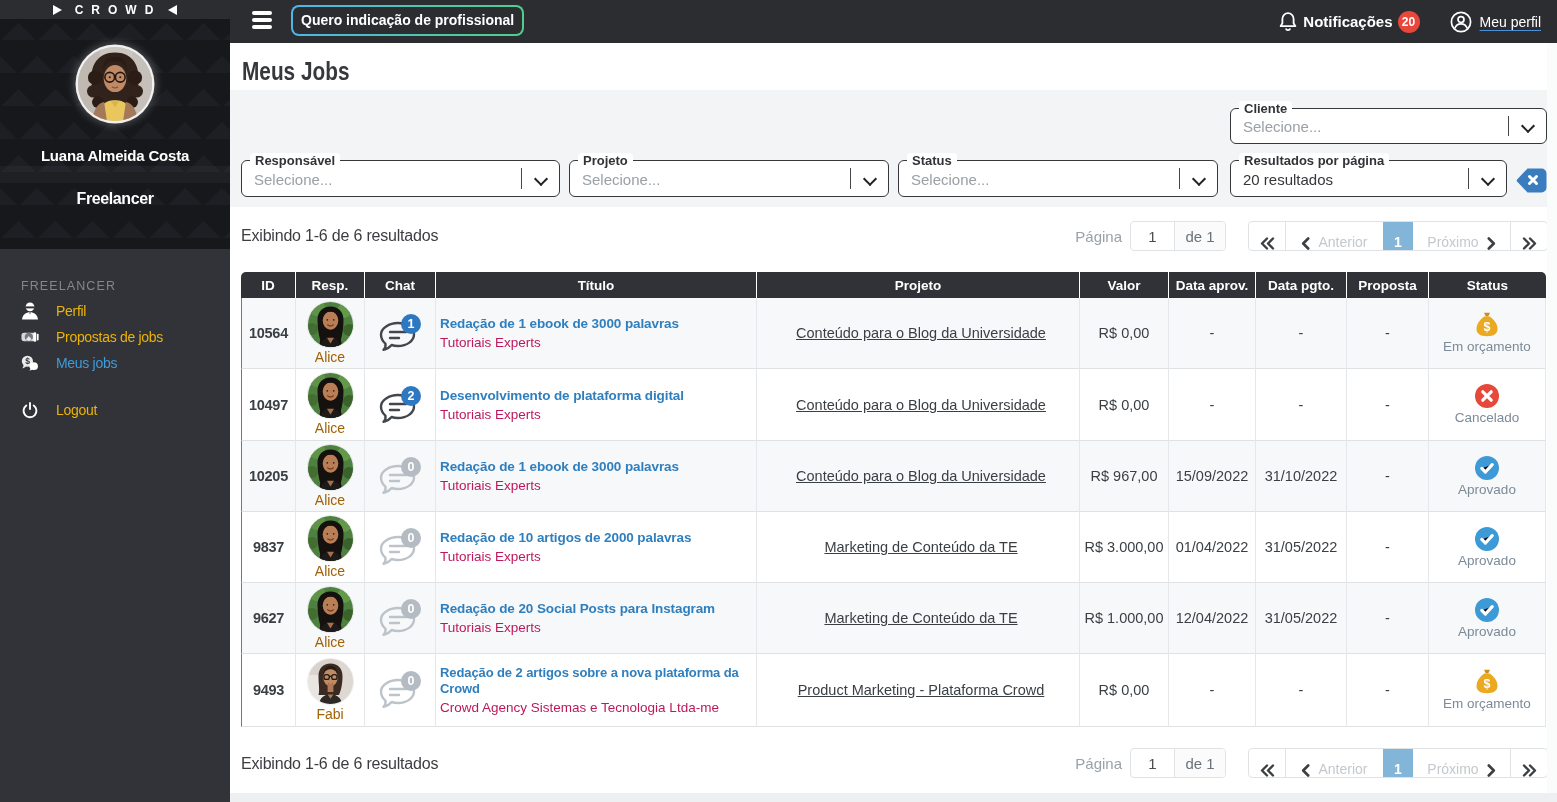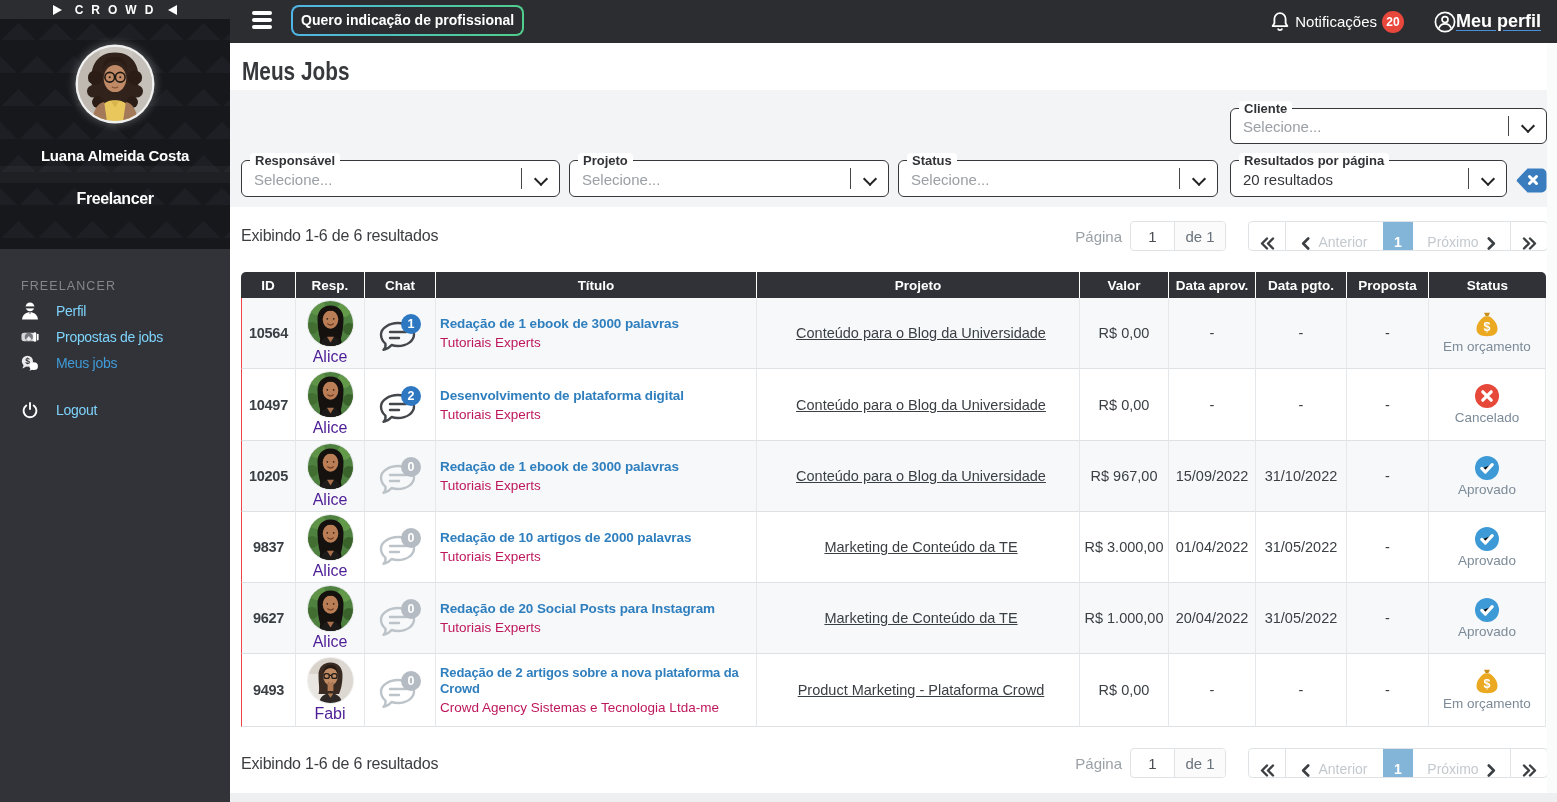--- a/index.html
+++ b/index.html
@@ -12,35 +12,35 @@
 .logo-strip { position:absolute; left:0; top:0; width:230px; height:19px; background:#2c2d31; display:flex; align-items:center; justify-content:center; gap:7px; }
 .logo-strip .tri-r { width:0; height:0; border-left:9px solid #fff; border-top:5.5px solid transparent; border-bottom:5.5px solid transparent; }
 .logo-strip .tri-l { width:0; height:0; border-right:9px solid #fff; border-top:5.5px solid transparent; border-bottom:5.5px solid transparent; }
 .logo-strip .word { color:#fff; font-size:12px; font-weight:bold; letter-spacing:8px; margin-left:6px; }
 .profile-sec { position:absolute; left:0; top:19px; width:230px; height:230px; background:#17181c; }
 .profile-sec svg.tris { position:absolute; left:0; top:0; }
 .avatar-big { position:absolute; left:78px; top:28px; width:74px; height:74px; border-radius:50%; box-shadow:0 0 0 2.5px #f0f0f0, 0 0 10px 3px rgba(255,255,255,0.3); overflow:hidden; background:#cdc9c3; }
 .p-name { position:absolute; left:0; top:128px; width:230px; text-align:center; color:#fff; font-size:15px; font-weight:bold; letter-spacing:-0.2px; }
 .p-role { position:absolute; left:0; top:171px; width:230px; text-align:center; color:#fff; font-size:16px; font-weight:bold; letter-spacing:-0.4px; }
 .menu-label { position:absolute; left:21px; top:279px; color:#85868a; font-size:12.5px; letter-spacing:1.1px; }
-.mi { position:absolute; left:21px; width:200px; height:20px; color:#7dd3fc; font-size:14px; letter-spacing:-0.3px; display:flex; align-items:center; }
+.mi { position:absolute; left:21px; width:200px; height:20px; color:#eab308; font-size:14px; letter-spacing:-0.3px; display:flex; align-items:center; }
 .mi .ic { width:18px; margin-right:17px; display:flex; justify-content:center; }
 .mi.active { color:#3f9bd9; }
 
 
 .topbar { position:absolute; left:230px; top:0; width:1327px; height:43px; background:#2c2d31; }
 .hamb { position:absolute; left:22px; top:11px; width:20px; height:19px; }
 .hamb div { height:4.2px; background:#fff; border-radius:2px; margin-bottom:2.8px; }
 .cta { position:absolute; left:61px; top:5px; padding:2px; border-radius:8px; background:linear-gradient(100deg,#4fb4e8 0%, #4fc9a0 70%, #51cd8d 100%); }
 .cta .in { background:#2c2d31; border-radius:6px; padding:5px 8px 6px; color:#fff; font-size:14px; font-weight:bold; }
 .tb-right { position:absolute; right:16px; top:0; height:43px; display:flex; align-items:center; color:#fff; }
-.notif-txt { font-size:15px; margin:12px 5px; }
+.notif-txt { font-size:15px; margin:12px 5px;font-weight:bold; }
 .badge20 { width:22px; height:22px; border-radius:50%; background:#e8473b; color:#fff; font-size:12px; font-weight:bold; display:flex; align-items:center; justify-content:center; }
 .meuperfil { margin-left:30px; display:flex; align-items:center; }
-.meuperfil span { font-size:18px; text-decoration:underline; text-decoration-color:#4a90d9; text-underline-offset:3px;font-weight:bold; }
+.meuperfil span { font-size:14px; margin-left:8px; text-decoration:underline; text-decoration-color:#4a90d9; text-underline-offset:3px; }
 
 
 .main { position:absolute; left:230px; top:43px; width:1327px; height:759px; background:#fff; }
 h1 { position:absolute; left:12px; top:13px; font-size:26px; color:#37383c; transform:scaleX(0.8); transform-origin:left center; }
 .filters { position:absolute; left:0; top:47px; width:1327px; height:117px; background:#f3f4f6; }
 .fld { position:absolute; border:1.5px solid #37383c; border-radius:6px; background:#fff; }
 .fld .lab { position:absolute; top:-8px; left:8px; background:#fff; border-radius:4px; padding:0 5px; font-size:13px; font-weight:bold; color:#323337; line-height:15px; }
 .fld .ph { position:absolute; left:12px; top:50%; transform:translateY(-50%); font-size:15px; color:#9aa0a6; }
 .fld .val { position:absolute; left:12px; top:50%; transform:translateY(-50%); font-size:15px; color:#35363a; }
 .fld .sep { position:absolute; right:37px; top:7px; bottom:7px; width:1px; background:#44464a; }
@@ -64,21 +64,21 @@
 .jobs th:last-child { border-right:none; }
 .jobs th:first-child { border-top-left-radius:5px; }
 .jobs th:last-child { border-top-right-radius:5px; }
 .jobs td { border-bottom:1px solid #dfe2e5; border-right:1px solid #e5e8ea; vertical-align:middle; text-align:center; font-size:14.5px; color:#3a3f44; background:#fff; padding:0; }
 .jobs td:first-child { border-left:1px solid #ef4444; }
 .jobs tr.odd td { background:#f7f8fa; }
 .jobs td.tit { text-align:left; padding:0 10px 0 4px; }
 .jobs td.proj { text-align:center; padding-left:6px;text-decoration:underline; }
 .idcell { font-weight:bold; font-size:17px; letter-spacing:-0.3px; }
 .resp .av { width:45px; height:45px; border-radius:50%; margin:0 auto; overflow:hidden; box-shadow:0 0 0 1px rgba(0,0,0,0.08); }
-.resp .nm { font-size:16px; color:#4c1d95; margin-top:2px; }
+.resp .nm { font-size:14px; color:#a16207; margin-top:2px; }
 .titlink { color:#2f7fbe; font-weight:bold; font-size:13.5px; line-height:16px; letter-spacing:-0.1px; }
 .subt { color:#be185d; font-size:13.5px; margin-top:3px; }
 .chatwrap { position:relative; width:42px; height:38px; margin:0 auto; }
 .chatwrap svg.bub { position:absolute; left:0; bottom:0; }
 .chatwrap .cbadge { position:absolute; right:0; top:0; width:20px; height:20px; border-radius:50%; color:#fff; font-size:12.5px; font-weight:bold; display:flex; align-items:center; justify-content:center; }
 .cbadge.on { background:#2e78c2; }
 .cbadge.off { background:#b4bbc2; }
 .statuswrap { display:flex; flex-direction:column; align-items:center; }
 .statuswrap .slabel { font-size:13.5px; color:#7c8b98; margin-top:2px; }
 .botstrip { position:absolute; left:0; top:750px; width:1327px; height:9px; background:#edeff1; }
@@ -443,21 +443,21 @@
               </svg>
               <div class="cbadge off">0</div>
             </div>
           </td>
       <td class="tit">
             <div class="titlink">Redação de 20 Social Posts para Instagram</div>
             <div class="subt">Tutoriais Experts</div>
           </td>
       <td class="proj">Marketing de Conteúdo da TE</td>
       <td>R$ 1.000,00</td>
-          <td>20/04/2022</td>
+          <td>12/04/2022</td>
           <td>31/05/2022</td>
           <td>-</td>
       <td>
             <div class="statuswrap">
               <svg width="24" height="24">
                 <use href="#vcirc"></use>
               </svg>
               <div class="slabel">Aprovado</div>
             </div>
           </td>

